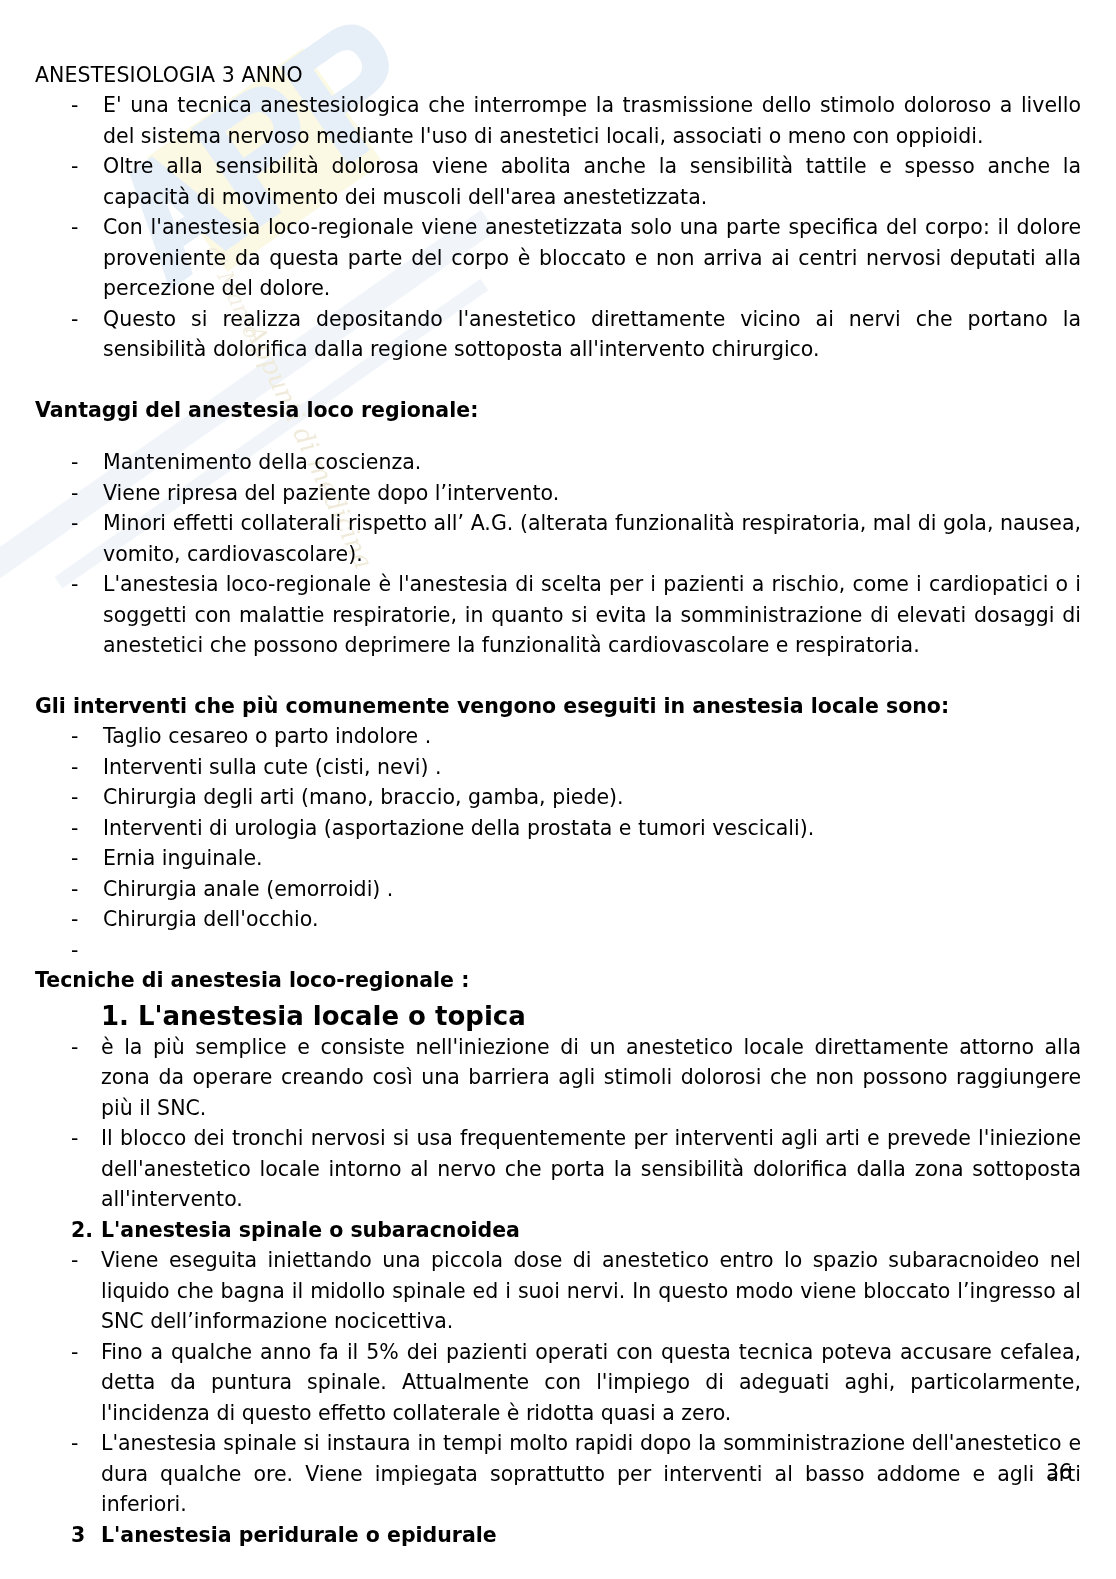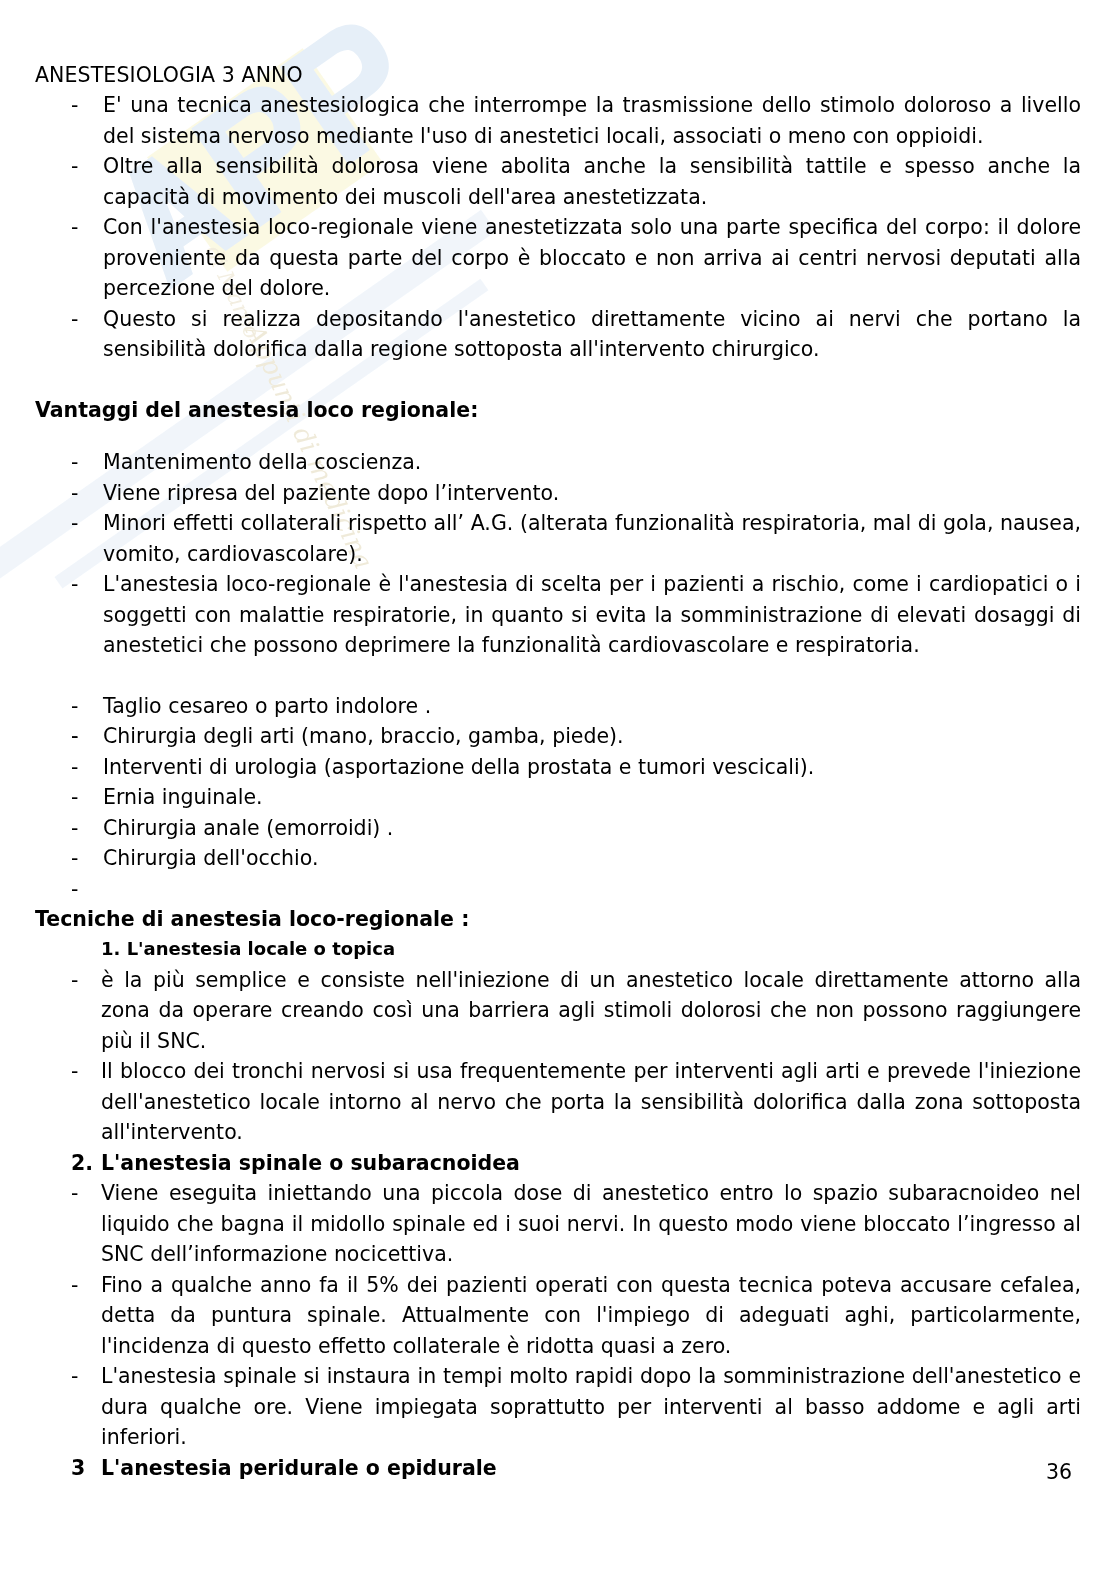--- a/index.html
+++ b/index.html
@@ -108,23 +108,24 @@
   h2.sec-head {
     font-size: 20.5px;
     line-height: 30.5px;
     font-weight: bold;
     margin: 0;
     padding: 0;
   }
 
   .sub-head {
     font-weight: bold;
-    font-size: 18px;
+    font-size: 26px;
     line-height: 30.5px;
     padding-left: 66px;
+    margin-top: 6px;
   }
   .sub-head-num {
     font-weight: bold;
     font-size: 20.5px;
     line-height: 30.5px;
     position: relative;
     padding-left: 66px;
   }
   .sub-head-num > .num {
     position: absolute;
@@ -232,28 +233,30 @@
         <span class="txt">Minori effetti collaterali rispetto all’ A.G. (alterata funzionalità respiratoria, mal di gola, nausea, vomito, cardiovascolare).</span>
       </li>
       <li>
         <span class="dash">-</span>
         <span class="txt">L'anestesia loco-regionale è l'anestesia di scelta per i pazienti a rischio, come i cardiopatici o i soggetti con malattie respiratorie, in quanto si evita la somministrazione di elevati dosaggi di anestetici che possono deprimere la funzionalità cardiovascolare e respiratoria.</span>
       </li>
     </ul>
 
     <div class="gap-lg"></div>
 
+    <h2 class="sec-head">Gli interventi che più comunemente vengono eseguiti in anestesia locale sono:</h2>
 
     <ul class="tlist">
       <li>
         <span class="dash">-</span>
         <span class="txt">Taglio cesareo o parto indolore .</span>
       </li>
       <li>
         <span class="dash">-</span>
+        <span class="txt">Interventi sulla cute (cisti, nevi) .</span>
       </li>
       <li>
         <span class="dash">-</span>
         <span class="txt">Chirurgia degli arti (mano, braccio, gamba, piede).</span>
       </li>
       <li>
         <span class="dash">-</span>
         <span class="txt">Interventi di urologia (asportazione della prostata e tumori vescicali).</span>
       </li>
       <li>

